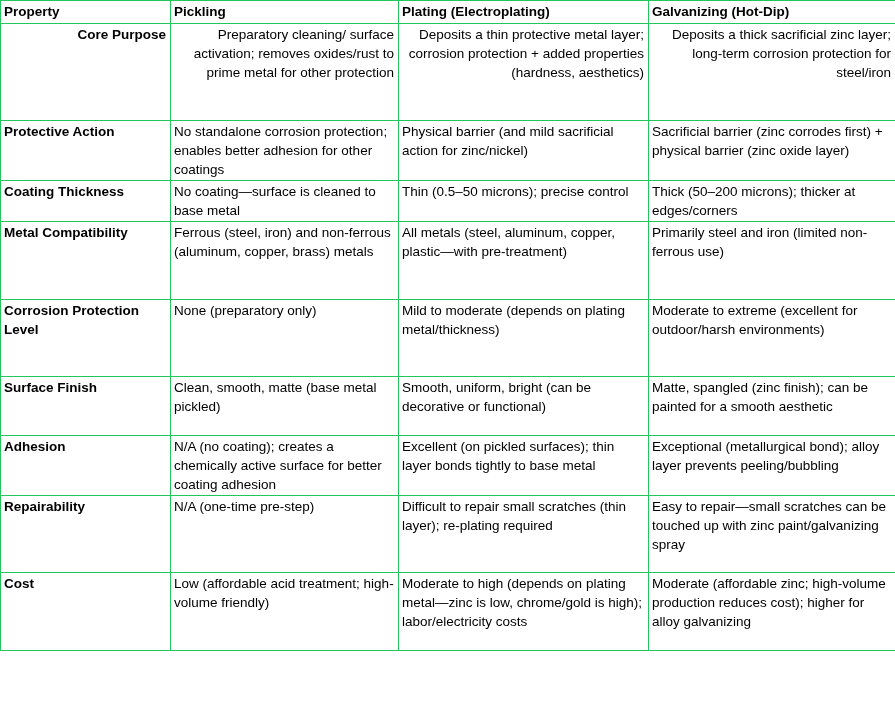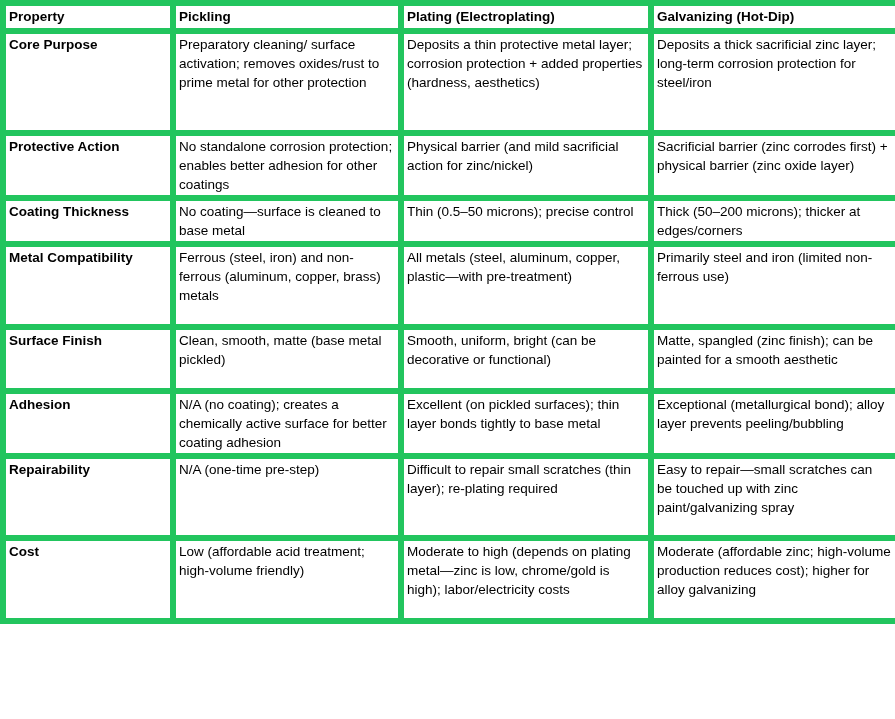--- a/index.html
+++ b/index.html
@@ -16,36 +16,36 @@
   }
   table.compare {
     width: 895px;
     border-collapse: collapse;
     table-layout: fixed;
     font-size: 13.5px;
     line-height: 19px;
   }
   table.compare th,
   table.compare td {
-    border: 6px solid #22c55e;
+    border: 1px solid #22c55e;
     vertical-align: top;
     text-align: left;
     padding: 1px 4px 1px 3px;
     overflow: hidden;
     word-wrap: break-word;
   }
   table.compare th {
     font-weight: bold;
     height: 20px;
   }
   td.prop {
     font-weight: bold;
   }
   
-  tr.r-core      > td { height: 94px; }
+  tr.r-core      > td { height: 94px; text-align: right; }
   tr.r-process   > td { height: 75px; }
   tr.r-protect   > td { height: 56px; }
   tr.r-thick     > td { height: 37px; }
   tr.r-metal     > td { height: 75px; }
   tr.r-corr      > td { height: 74px; }
   tr.r-finish    > td { height: 56px; margin-top: 16px; }
   tr.r-adhesion  > td { height: 57px; }
   tr.r-repair    > td { height: 74px; }
   tr.r-cost      > td { height: 75px; }
 </style>
@@ -85,20 +85,26 @@
       <td>No coating—surface is cleaned to base metal</td>
       <td>Thin (0.5–50 microns); precise control</td>
       <td>Thick (50–200 microns); thicker at edges/corners</td>
     </tr>
     <tr class="r-metal">
       <td class="prop">Metal Compatibility</td>
       <td>Ferrous (steel, iron) and non-ferrous (aluminum, copper, brass) metals</td>
       <td>All metals (steel, aluminum, copper, plastic—with pre-treatment)</td>
       <td>Primarily steel and iron (limited non-ferrous use)</td>
     </tr>
+    <tr class="r-corr">
+      <td class="prop">Corrosion Protection Level</td>
+      <td>None (preparatory only)</td>
+      <td>Mild to moderate (depends on plating metal/thickness)</td>
+      <td>Moderate to extreme (excellent for outdoor/harsh environments)</td>
+    </tr>
     <tr class="r-finish">
       <td class="prop">Surface Finish</td>
       <td>Clean, smooth, matte (base metal pickled)</td>
       <td>Smooth, uniform, bright (can be decorative or functional)</td>
       <td>Matte, spangled (zinc finish); can be painted for a smooth aesthetic</td>
     </tr>
     <tr class="r-adhesion">
       <td class="prop">Adhesion</td>
       <td>N/A (no coating); creates a chemically active surface for better coating adhesion</td>
       <td>Excellent (on pickled surfaces); thin layer bonds tightly to base metal</td>

